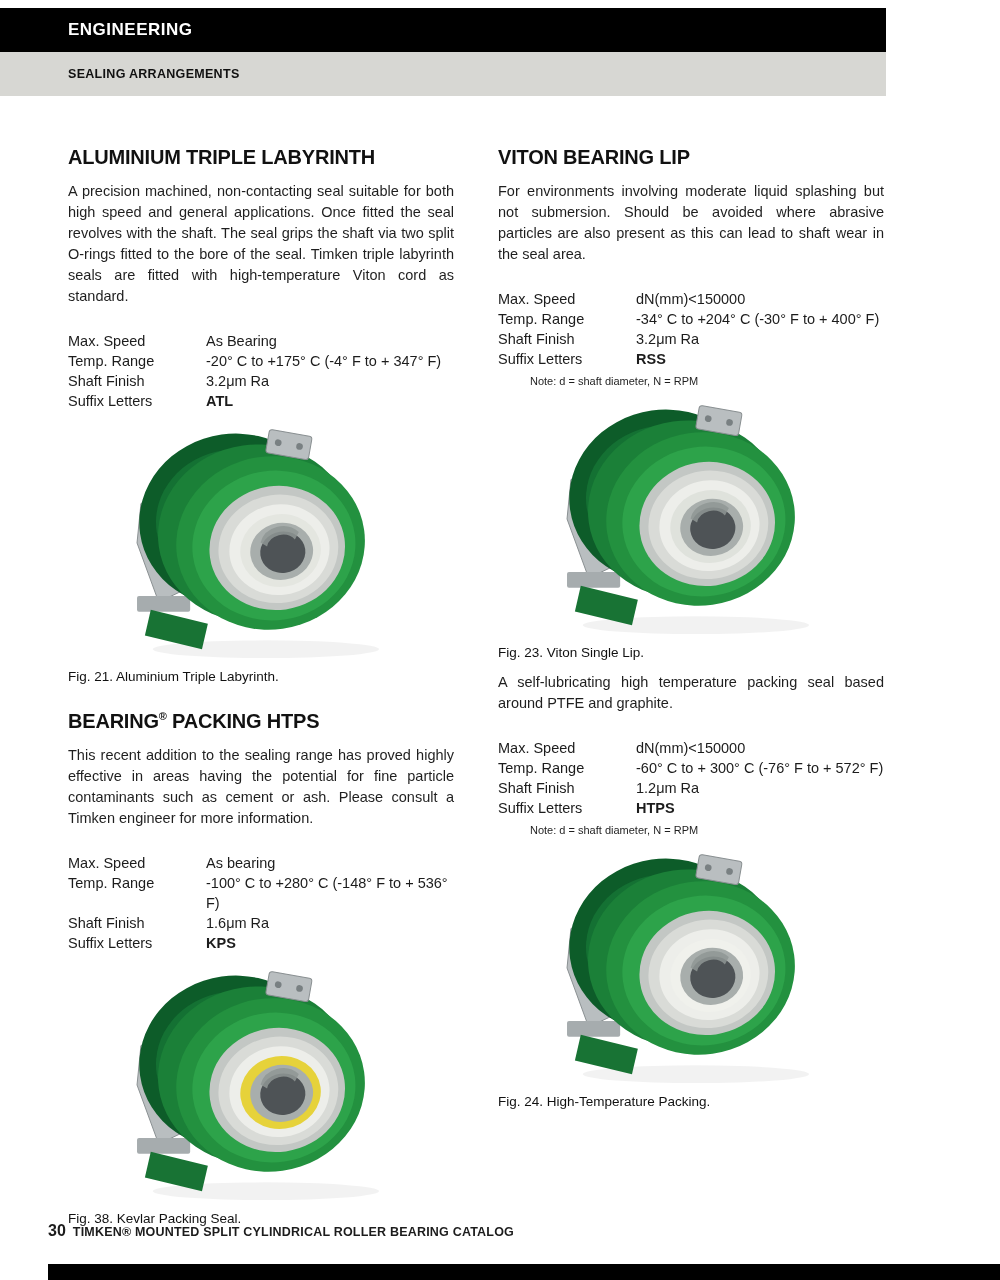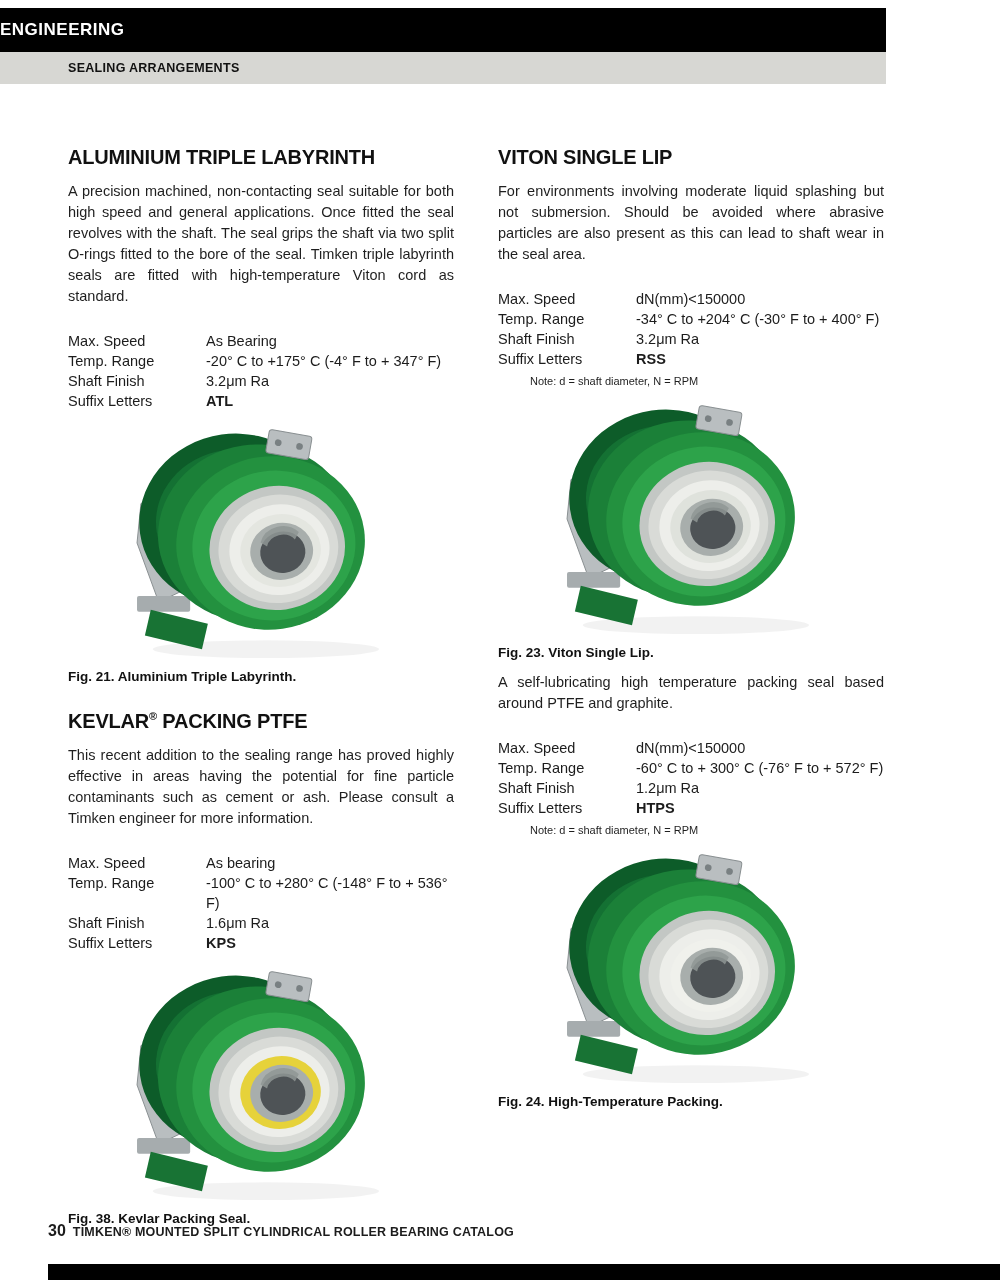--- a/index.html
+++ b/index.html
@@ -1,43 +1,43 @@
 <!DOCTYPE html>
 <html><head>
 <meta charset="utf-8">
 <style>
   html,body { margin:0; padding:0; background:#ffffff; }
   body { width:1000px; height:1280px; font-family:"Liberation Sans", sans-serif; color:#1c1c1c; }
   .page { position:relative; width:1000px; height:1280px; background:#fff; overflow:hidden; }
 
   
   .header-black { position:absolute; top:8px; left:0; width:886px; height:44px; background:#000;
-                  display:flex; align-items:center; box-sizing:border-box; }
+                  display:flex; align-items:center; padding-left:68px; box-sizing:border-box; }
   .header-title { color:#fff; font-weight:bold; font-size:17px; letter-spacing:0.5px; }
-  .header-gray { position:absolute; top:52px; left:0; width:886px; height:32px; background:#d7d7d3;
+  .header-gray { position:absolute; top:52px; left:0; width:886px; height:44px; background:#d7d7d3;
                  display:flex; align-items:center; padding-left:68px; box-sizing:border-box; }
   .subheader-title { color:#111; font-weight:bold; font-size:12.5px; letter-spacing:0.3px; }
 
   
   .content { position:absolute; top:80px; left:68px; width:816px; display:flex; gap:44px; }
   .col { width:394px; }
   h2 { margin:0; font-size:20px; font-weight:bold; color:#111; letter-spacing:-0.2px; }
   .col .first-heading { margin-top:66px; }
   .second-heading { margin-top:26px; }
   .col-right .second-heading { margin-top:56px; }
   p.body { margin:12px 0 0 0; font-size:14.5px; line-height:21px; text-align:justify; color:#1f1f1f; }
   .specs { margin-top:24px; font-size:14.5px; line-height:20px; }
   .spec-row { display:flex; }
   .spec-label { width:138px; flex:none; }
   .spec-value.suffix { font-weight:bold; }
   p.note { margin:6px 0 0 0; font-size:11px; color:#1f1f1f;padding-left:32px; }
 
   figure { margin:6px 0 0 0; }
   .fig-img { display:block; width:296px; height:246px; margin:0 auto; }
-  figcaption { margin-top:6px; font-size:13.5px; font-weight:bold; color:#111; }
+  figcaption { margin-top:6px; font-size:13.5px; font-weight:normal; color:#111; }
 
   sup { font-size:11px; }
 
   
   .footer-line { position:absolute; left:48px; top:1222px; display:flex; align-items:baseline; gap:7px; }
   .page-num { font-size:16px; font-weight:bold; }
   .footer-text { font-size:12.5px; font-weight:bold; letter-spacing:0.2px; }
   .bottom-bar { position:absolute; left:48px; top:1264px; width:952px; height:16px; background:#000; }
 </style>
 </head>
@@ -101,21 +101,21 @@
               <rect x="156" y="16" width="44" height="24" rx="3" fill="#b9bec0" stroke="#898f91" stroke-width="1"></rect>
               <circle cx="167" cy="28" r="3.4" fill="#798082"></circle>
               <circle cx="189" cy="28" r="3.4" fill="#798082"></circle>
             </g>
           </svg>
           <figcaption>Fig. 21. Aluminium Triple Labyrinth.</figcaption>
         </figure>
       </section>
 
       <section>
-        <h2 class="second-heading"><span>KEVLAR</span><sup>®</sup><span> PACKING PTFE</span></h2>
+        <h2 class="second-heading"><span>BEARING</span><sup>®</sup><span> PACKING HTPS</span></h2>
         <p class="body">This recent addition to the sealing range has proved highly effective in areas having the potential for fine particle contaminants such as cement or ash. Please consult a Timken engineer for more information.</p>
         <div class="specs">
           <div class="spec-row">
             <span class="spec-label">Max. Speed</span>
             <span class="spec-value">As bearing</span>
           </div>
           <div class="spec-row">
             <span class="spec-label">Temp. Range</span>
             <span class="spec-value">-100° C to +280° C (-148° F to + 536° F)</span>
           </div>
@@ -156,21 +156,21 @@
           </svg>
           <figcaption>Fig. 38. Kevlar Packing Seal.</figcaption>
         </figure>
       </section>
 
     </div>
 
     <div class="col col-right">
 
       <section>
-        <h2 class="first-heading">VITON SINGLE LIP</h2>
+        <h2 class="first-heading">VITON BEARING LIP</h2>
         <p class="body">For environments involving moderate liquid splashing but not submersion. Should be avoided where abrasive particles are also present as this can lead to shaft wear in the seal area.</p>
         <div class="specs">
           <div class="spec-row">
             <span class="spec-label">Max. Speed</span>
             <span class="spec-value">dN(mm)&lt;150000</span>
           </div>
           <div class="spec-row">
             <span class="spec-label">Temp. Range</span>
             <span class="spec-value">-34° C to +204° C (-30° F to + 400° F)</span>
           </div>

